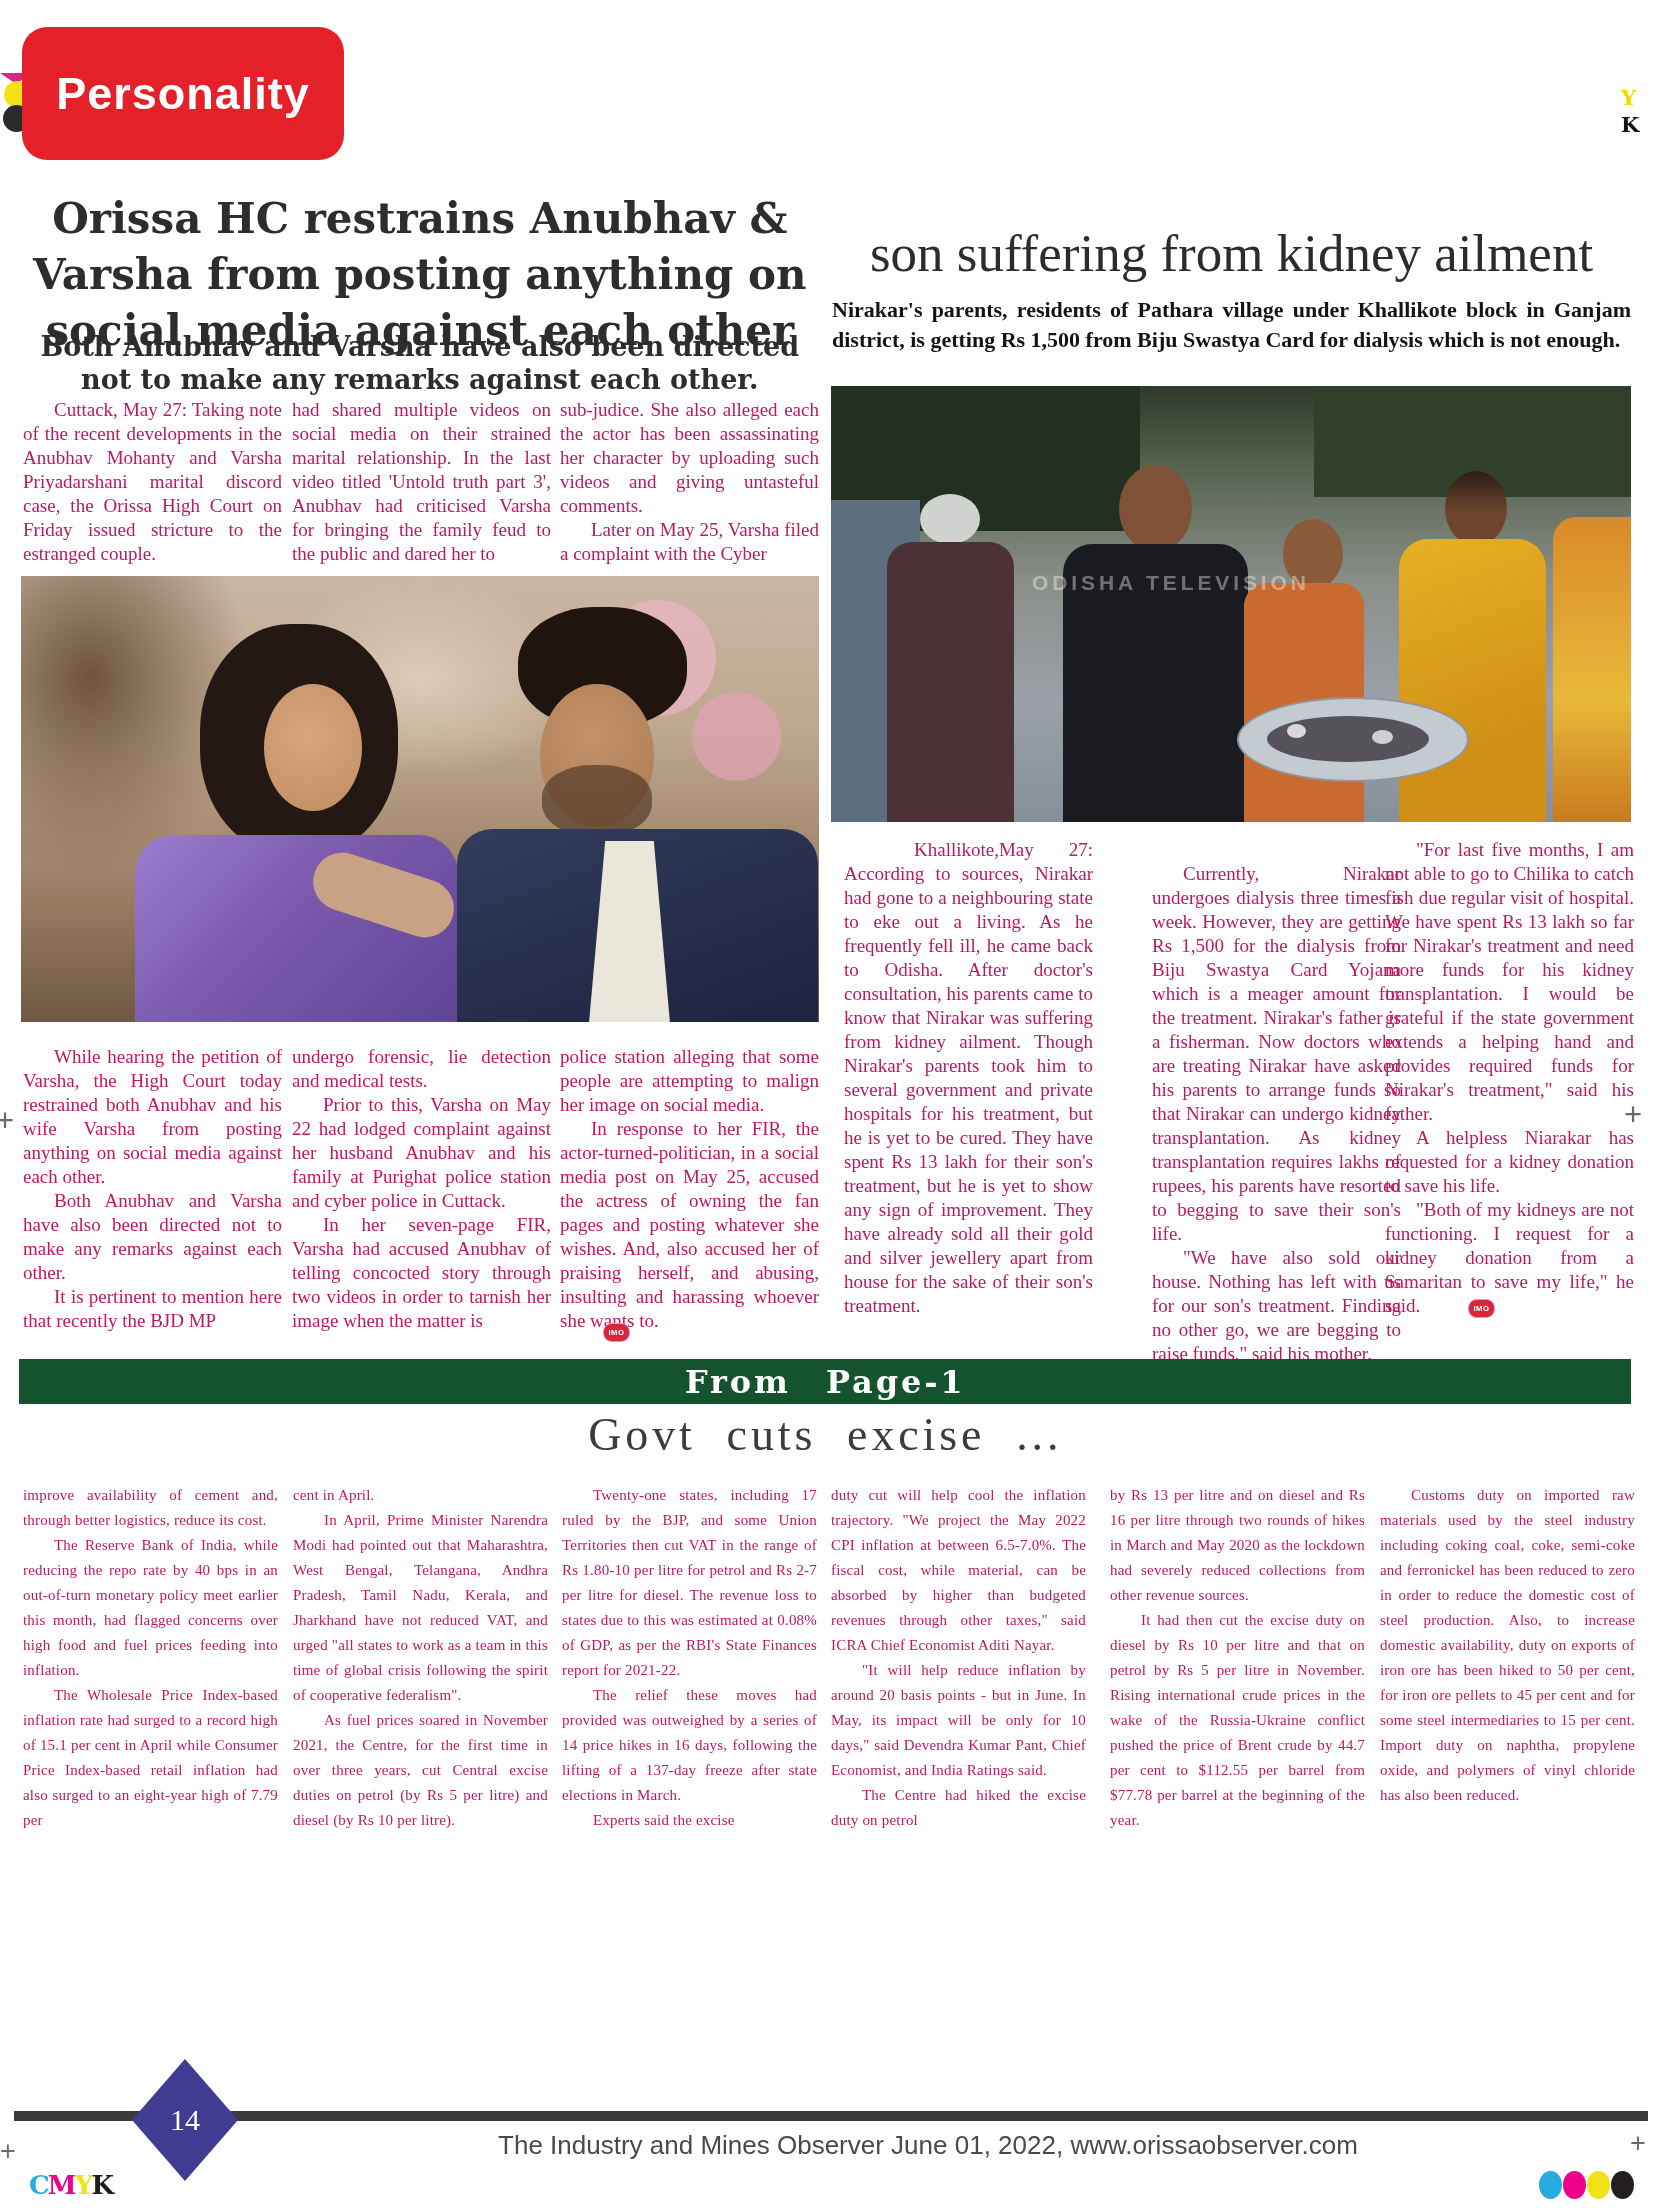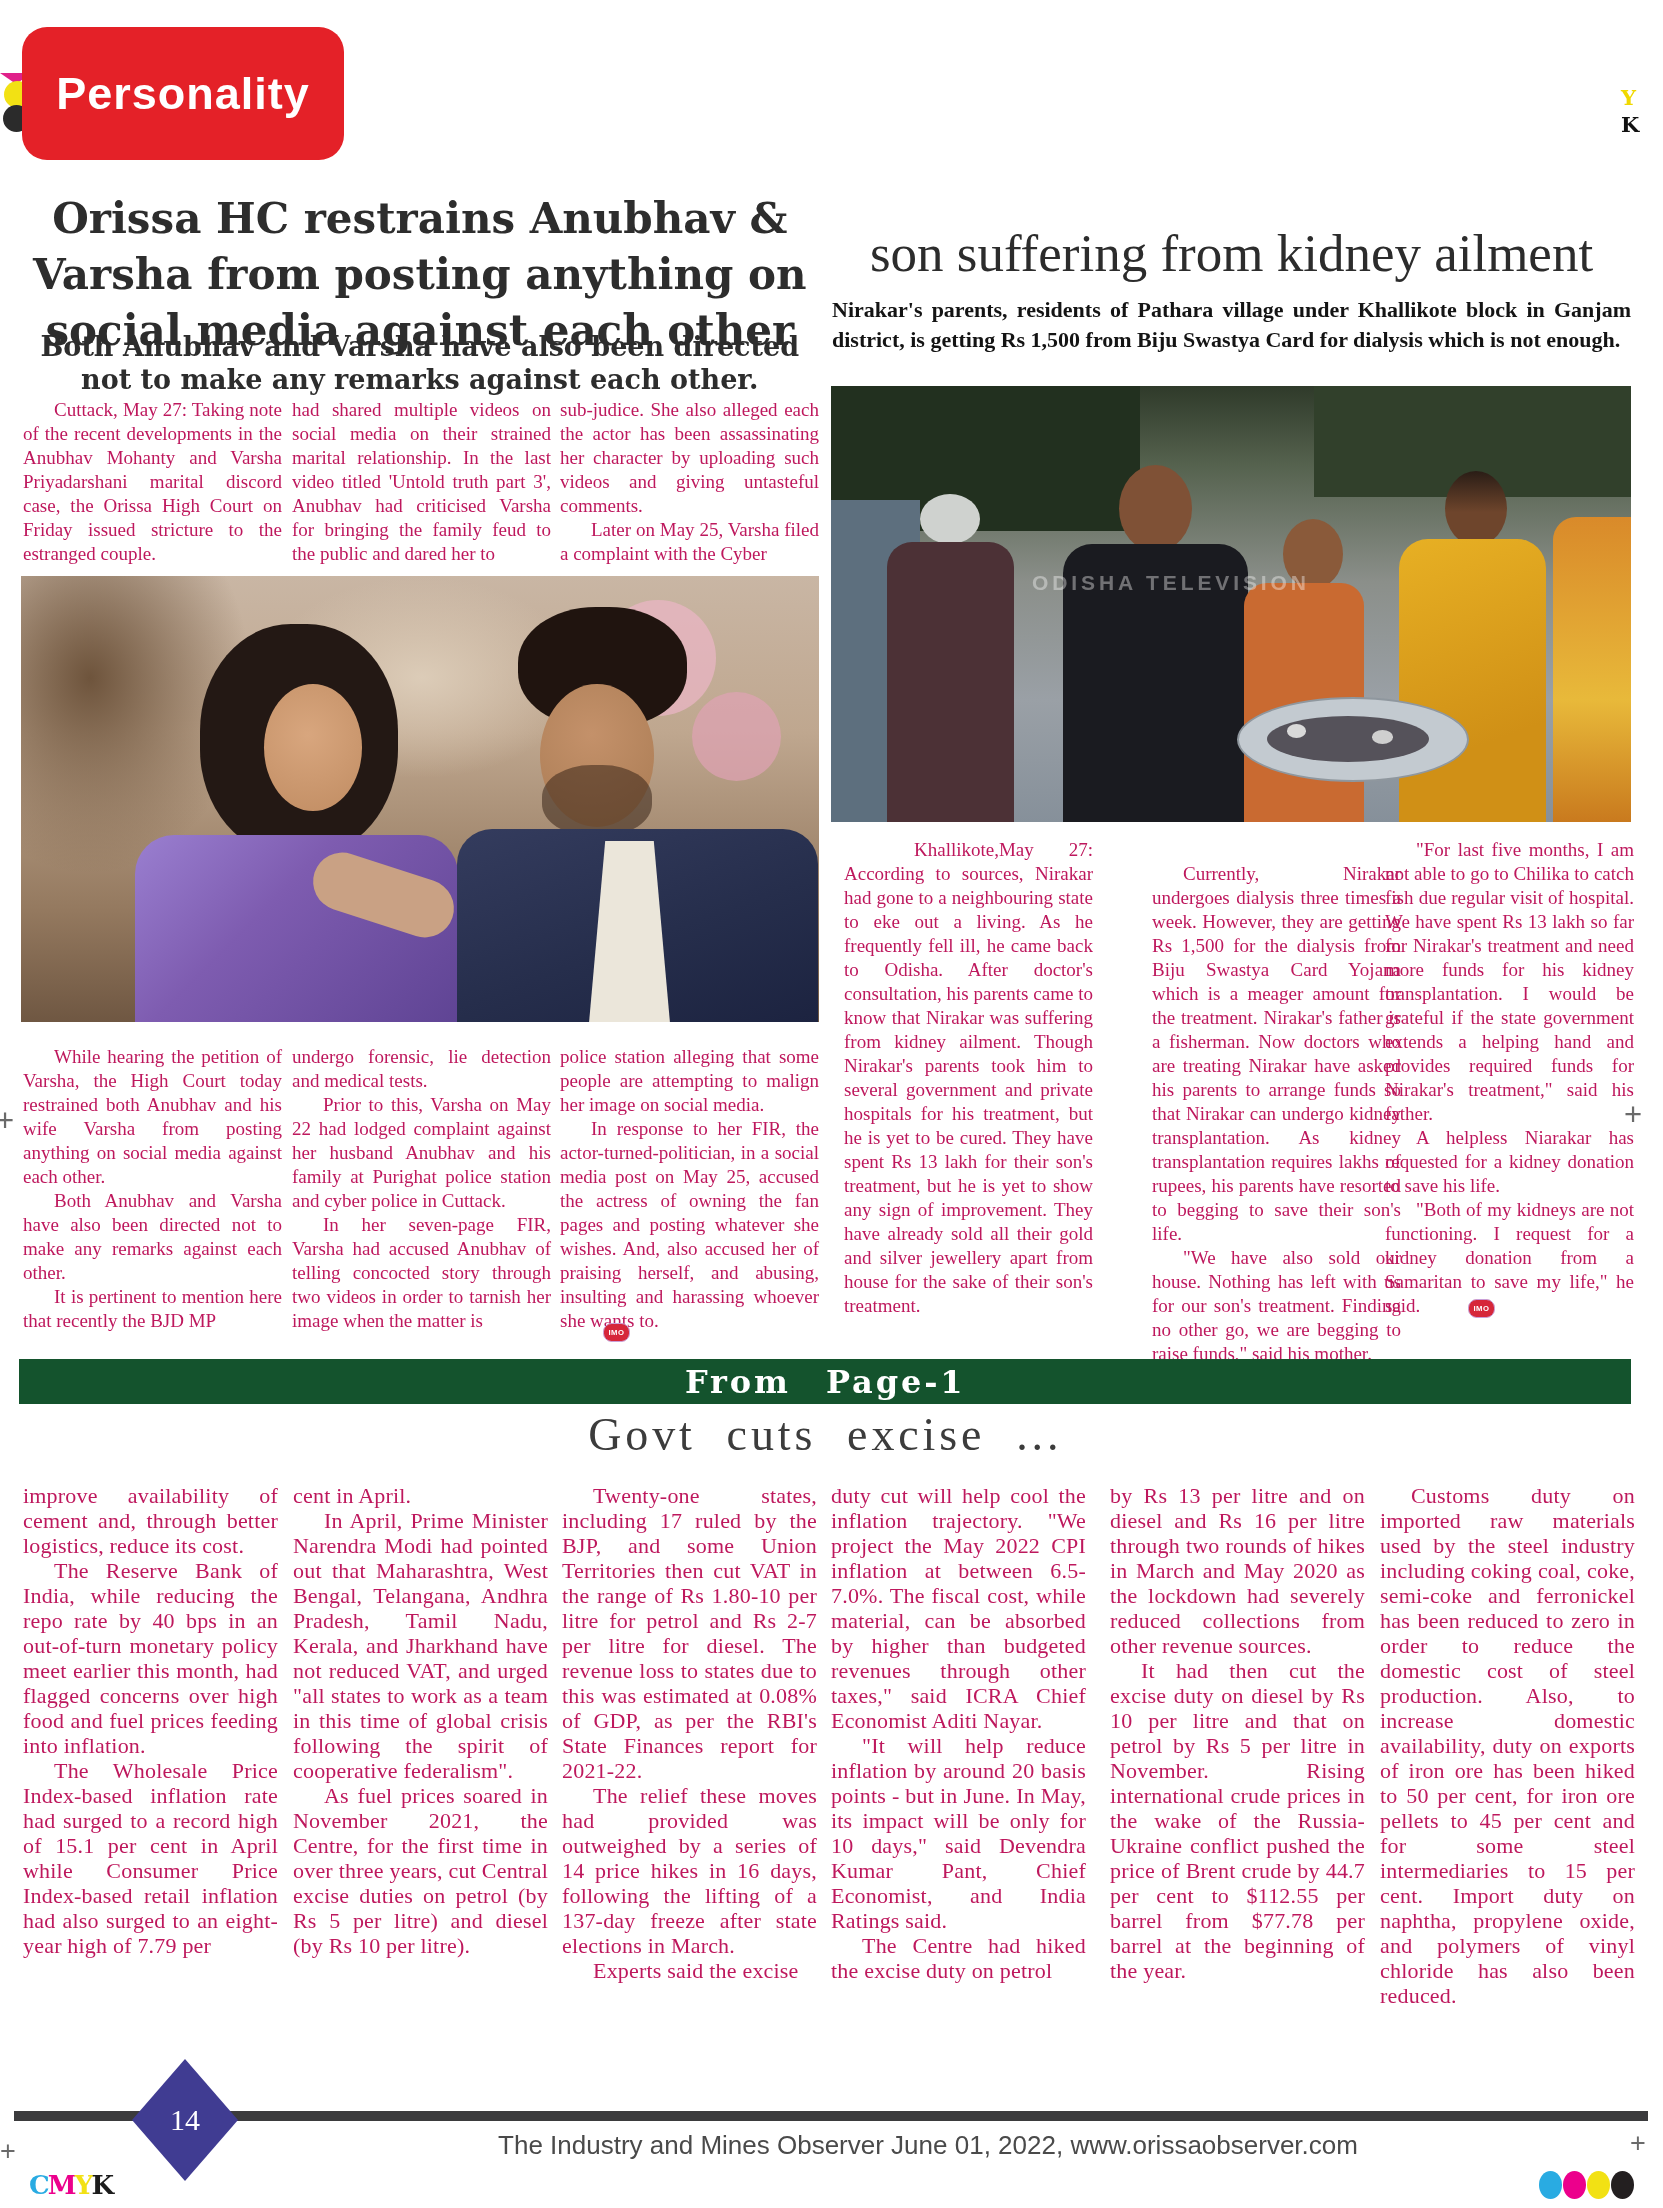--- a/index.html
+++ b/index.html
@@ -45,21 +45,21 @@
 
   
   .banner{position:absolute;left:19.3px;top:1359px;width:1612px;height:45px;background:#14532d;
           display:flex;align-items:center;justify-content:center;}
   .banner span{font-family:"DejaVu Serif",serif;font-weight:700;font-size:32px;color:#ffffff;
                letter-spacing:2.9px;word-spacing:21px;}
   .govt{position:absolute;left:19.3px;top:1408px;width:1612px;text-align:center;
         font-family:"Liberation Serif",serif;font-size:46px;color:#3c3c3c;letter-spacing:3.9px;word-spacing:15.4px;}
 
   .gcol{position:absolute;width:255px;}
-  .gcol .bp{font-size:22px;line-height:25px;letter-spacing:0.2px;}
+  .gcol .bp{font-size:15px;line-height:25px;letter-spacing:0.2px;}
 
   
   .bug{position:absolute;width:25px;height:17.4px;background:#d6273a;border:1.9px solid #c9a0d8;border-radius:8.7px;
        color:#fff;font-family:"Liberation Sans",sans-serif;font-size:7.7px;font-weight:700;
        display:flex;align-items:center;justify-content:center;letter-spacing:0.5px;}
 
   
   .rule{position:absolute;left:13.5px;top:2111px;width:1634px;height:9.7px;background:#3b3b3d;}
   .diamond{position:absolute;left:132px;top:2059px;width:106px;height:122px;background:#403c92;
            clip-path:polygon(50% 0,100% 50%,50% 100%,0 50%);display:flex;align-items:center;justify-content:center;}

